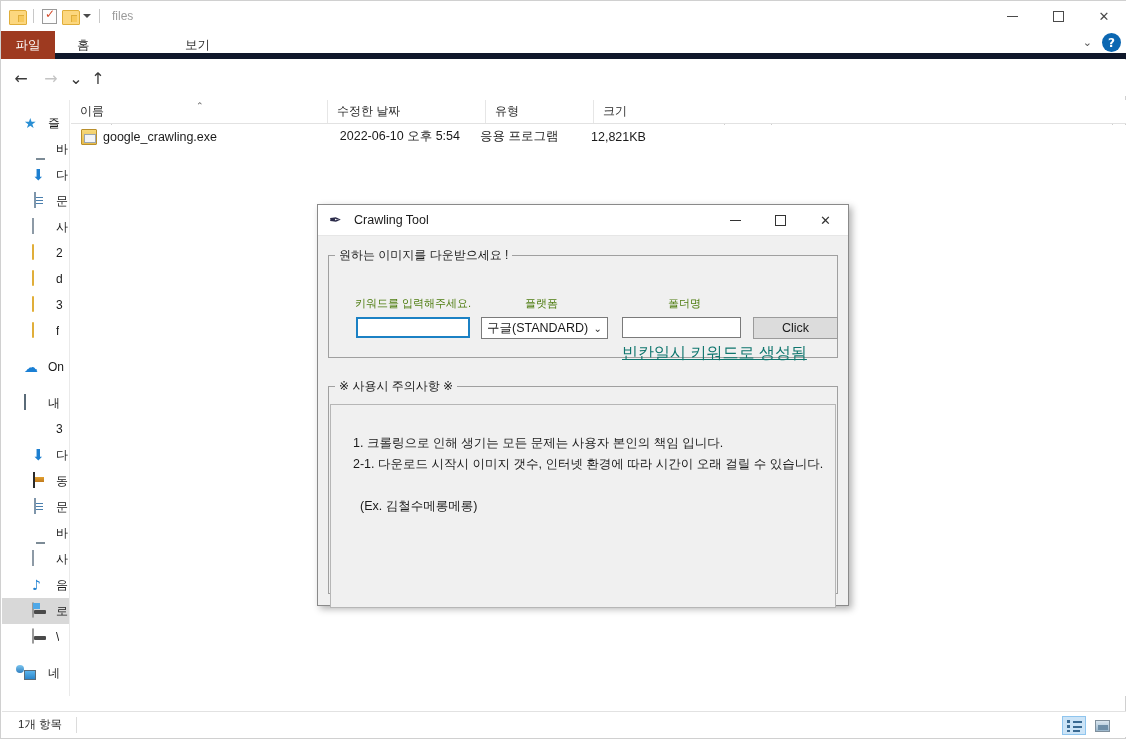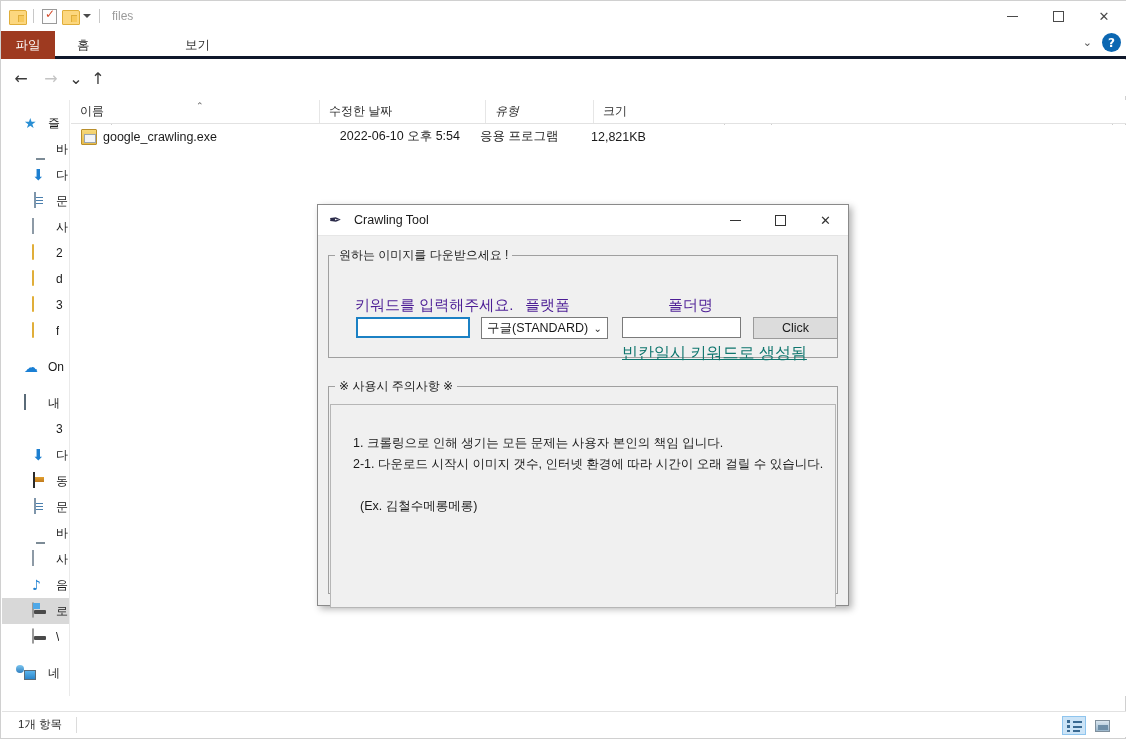--- a/index.html
+++ b/index.html
@@ -53,21 +53,21 @@
   }
   .wincontrols { position: absolute; right: 0; top: 0; display: flex; height: 30px; }
   .wc { width: 46px; height: 30px; display: flex; align-items: center; justify-content: center;
         font-size: 13px; color: #4a4a4a; font-family: "DejaVu Sans", sans-serif; }
   .wc .minglyph { display:block; width:11px; height:1px; background:#4a4a4a; }
   .wc .maxglyph { display:block; width:11px; height:11px; border:1px solid #4a4a4a; }
 
   
   .ribbon {
     position: absolute; left: 0; top: 30px; width: 1126px; height: 28px;
-    background: #ffffff; border-bottom: 3px solid #0f172a;
+    background: #ffffff; border-bottom: 6px solid #0f172a;
   }
   .tab-file {
     position: absolute; left: 0; top: 0; width: 54px; height: 28px;
     background: #9e3a20; color: #ffffff; font-size: 12.5px;
     display: flex; align-items: center; justify-content: center;
   }
   .tab {
     position: absolute; top: 0; height: 28px; font-size: 12.5px; color: #2b2b2b;
     display: flex; align-items: center; justify-content: center; padding: 0 14px;
   }
@@ -242,21 +242,21 @@
   fieldset.grp {
     position: absolute; margin: 0; padding: 0;
     border: 1px solid #a0a0a0; background: transparent;
   }
   fieldset.grp > legend {
     padding: 0 4px; margin-left: 6px; font-size: 12px; color: #1a1a1a;
   }
   #grp1 { left: 10px; top: 11px; width: 510px; height: 111px; }
   #grp2 { left: 10px; top: 142px; width: 510px; height: 216px; }
 
-  .lbl { position: absolute; font-size: 15px; color: #4c1d95; white-space: nowrap; }
+  .lbl { position: absolute; font-size: 11px; color: #4d7c0f; white-space: nowrap; }
   .txtinput {
     position: absolute; background: #ffffff; border: 1px solid #7a7a7a;
     font-size: 12.5px; color: #1a1a1a; padding: 0 4px; outline: none;
     font-family: "Liberation Sans", "DejaVu Sans", sans-serif;
   }
   .txtinput.focused { border: 2px solid #1b81c4; }
   .combo {
     position: absolute; background: #ffffff; border: 1px solid #7a7a7a;
     display: flex; align-items: center; font-size: 12.5px; color: #1a1a1a;
   }
@@ -337,22 +337,22 @@
 
     <div class="searchbox">
       <span class="search-ico">🔍</span>
       <span class="search-ph">files 검색</span>
     </div>
   </div>
 
   <div class="colheaders">
     <div class="colh" style="left:0;width:262px;">이름</div>
     <div class="sortcaret">⌃</div>
-    <div class="colh" style="left:248px;width:152px;">수정한 날짜</div>
-    <div class="colh" style="left:414px;width:108px;font-style:italic;">유형</div>
+    <div class="colh" style="left:256px;width:152px;">수정한 날짜</div>
+    <div class="colh" style="left:414px;width:108px;">유형</div>
     <div class="colh" style="left:522px;width:88px;">크기</div>
   </div>
 
   <div class="sidebar">
     <div class="sb-gap"></div>
     <div class="sb-item">
       <span class="sb-ico"><i class="ic-star">★</i></span>
       <span class="sb-label">즐</span>
     </div>
     <div class="sb-item indent1">

